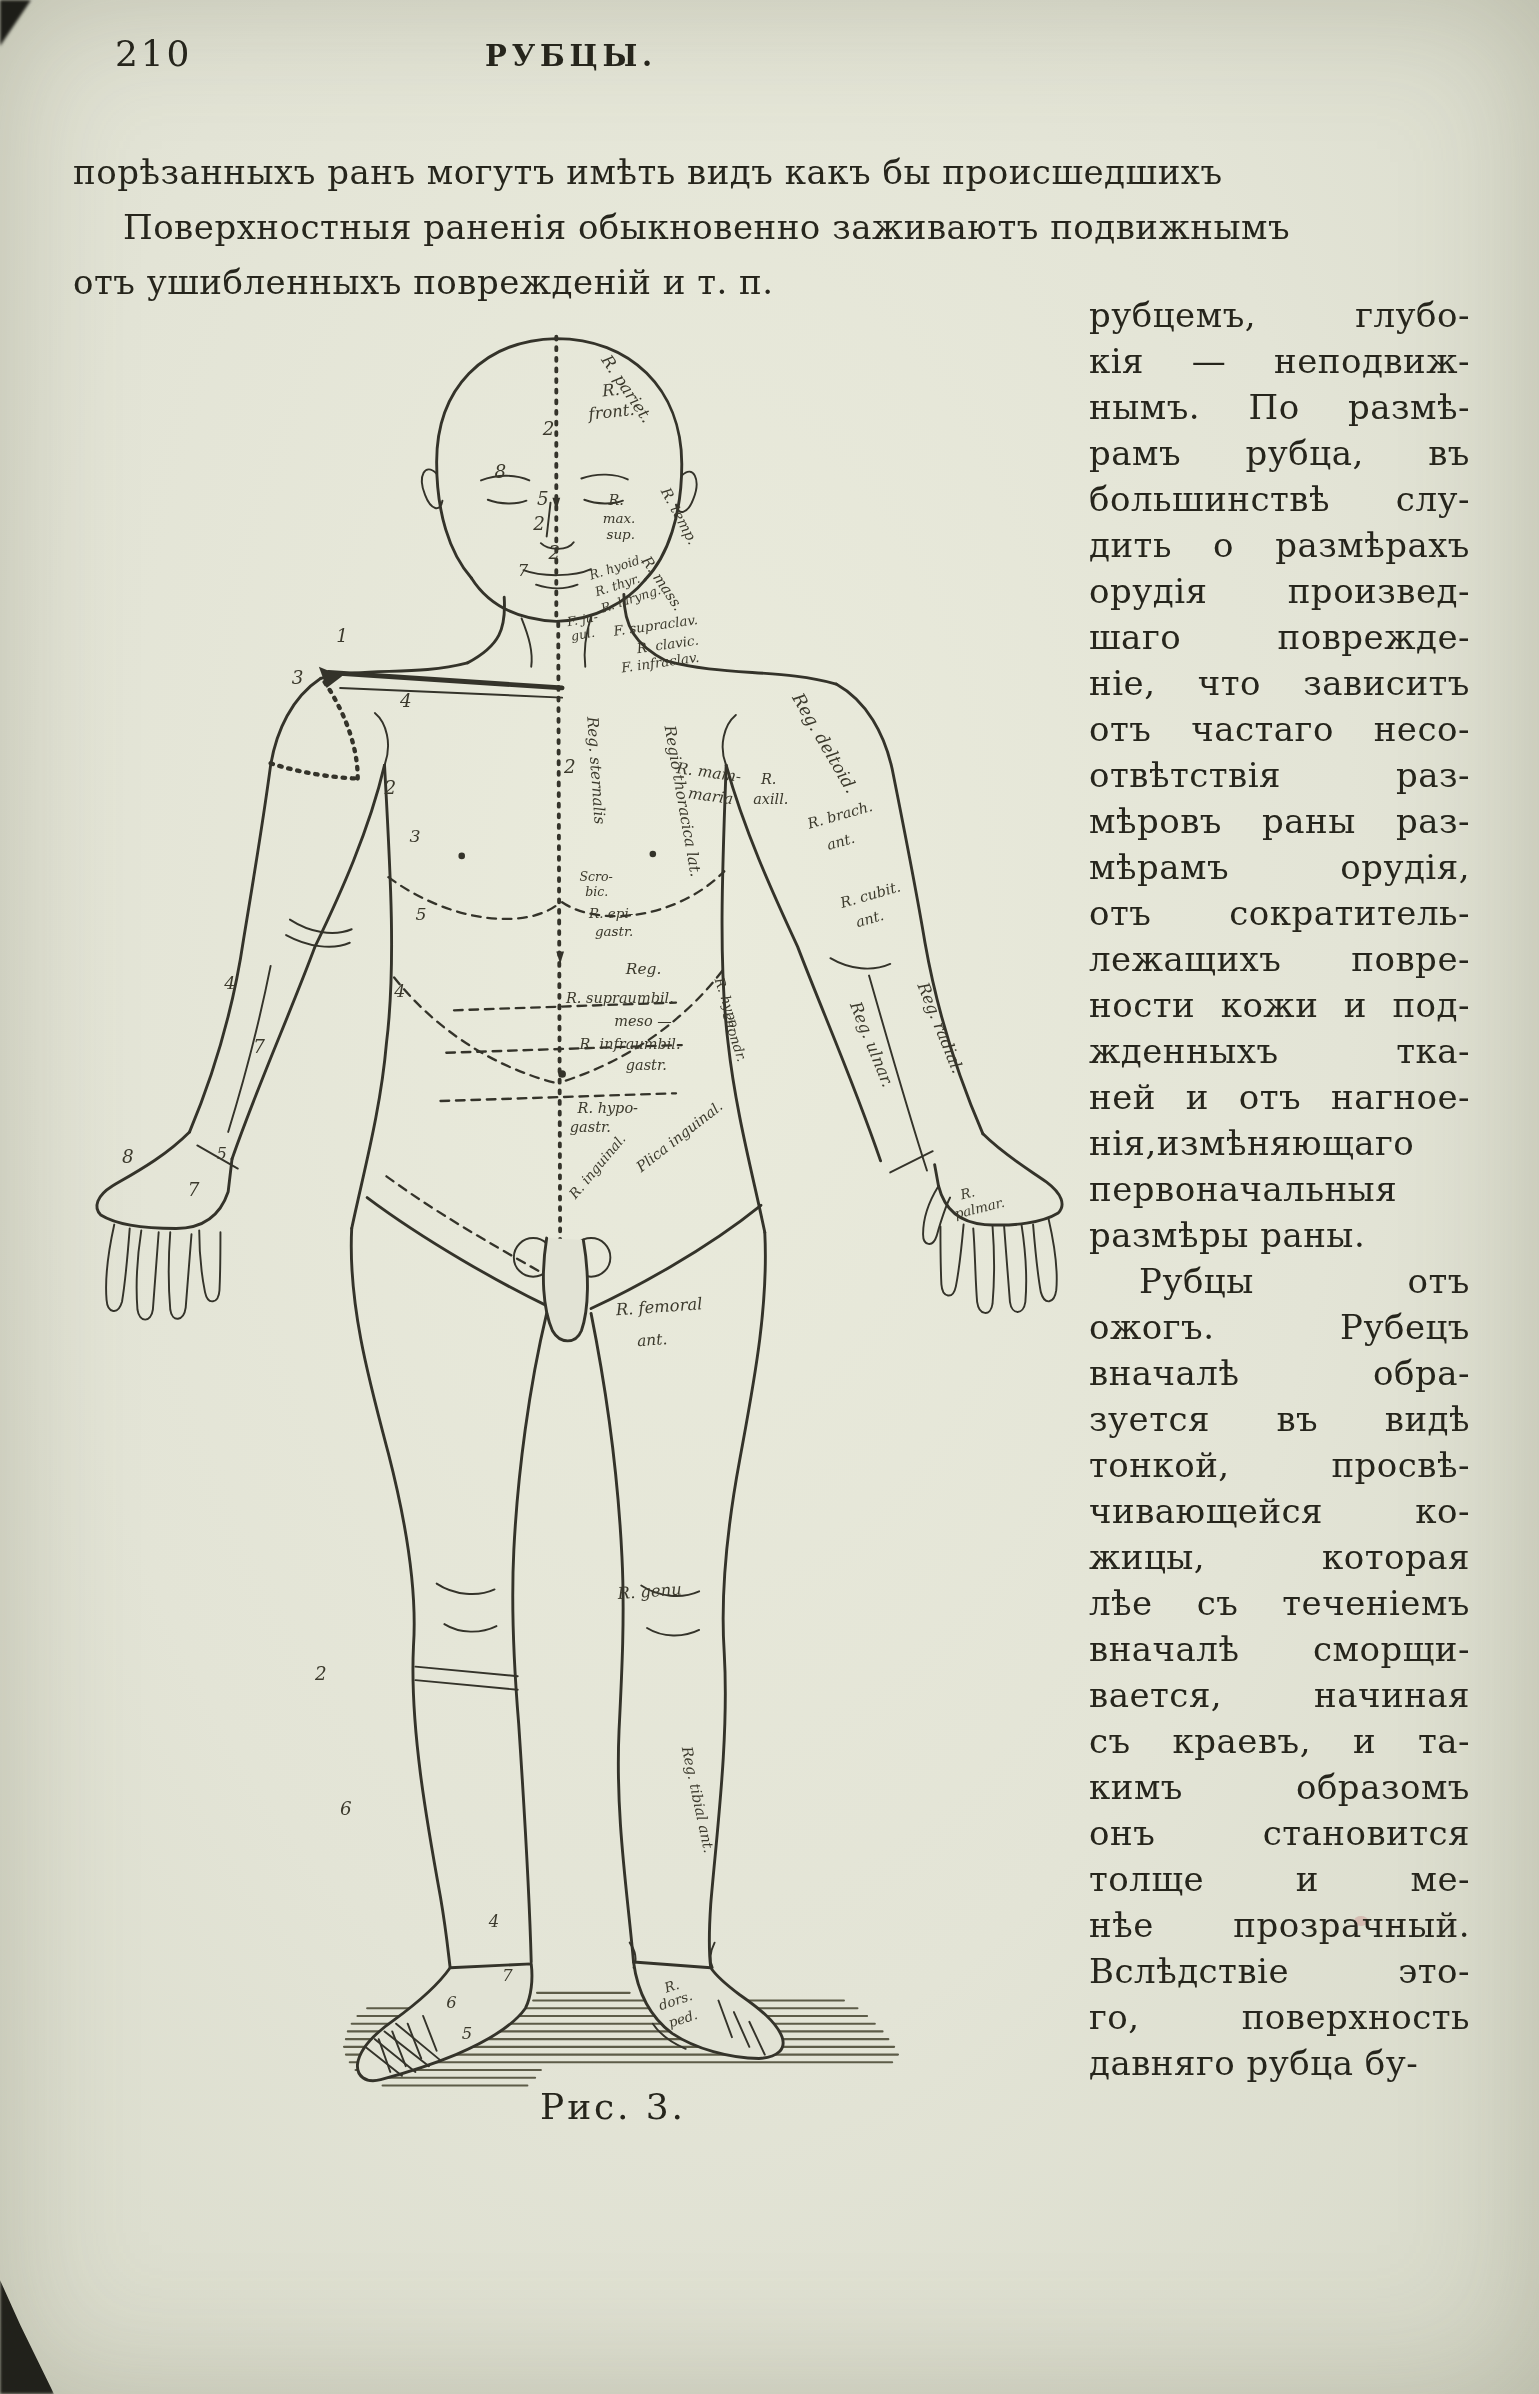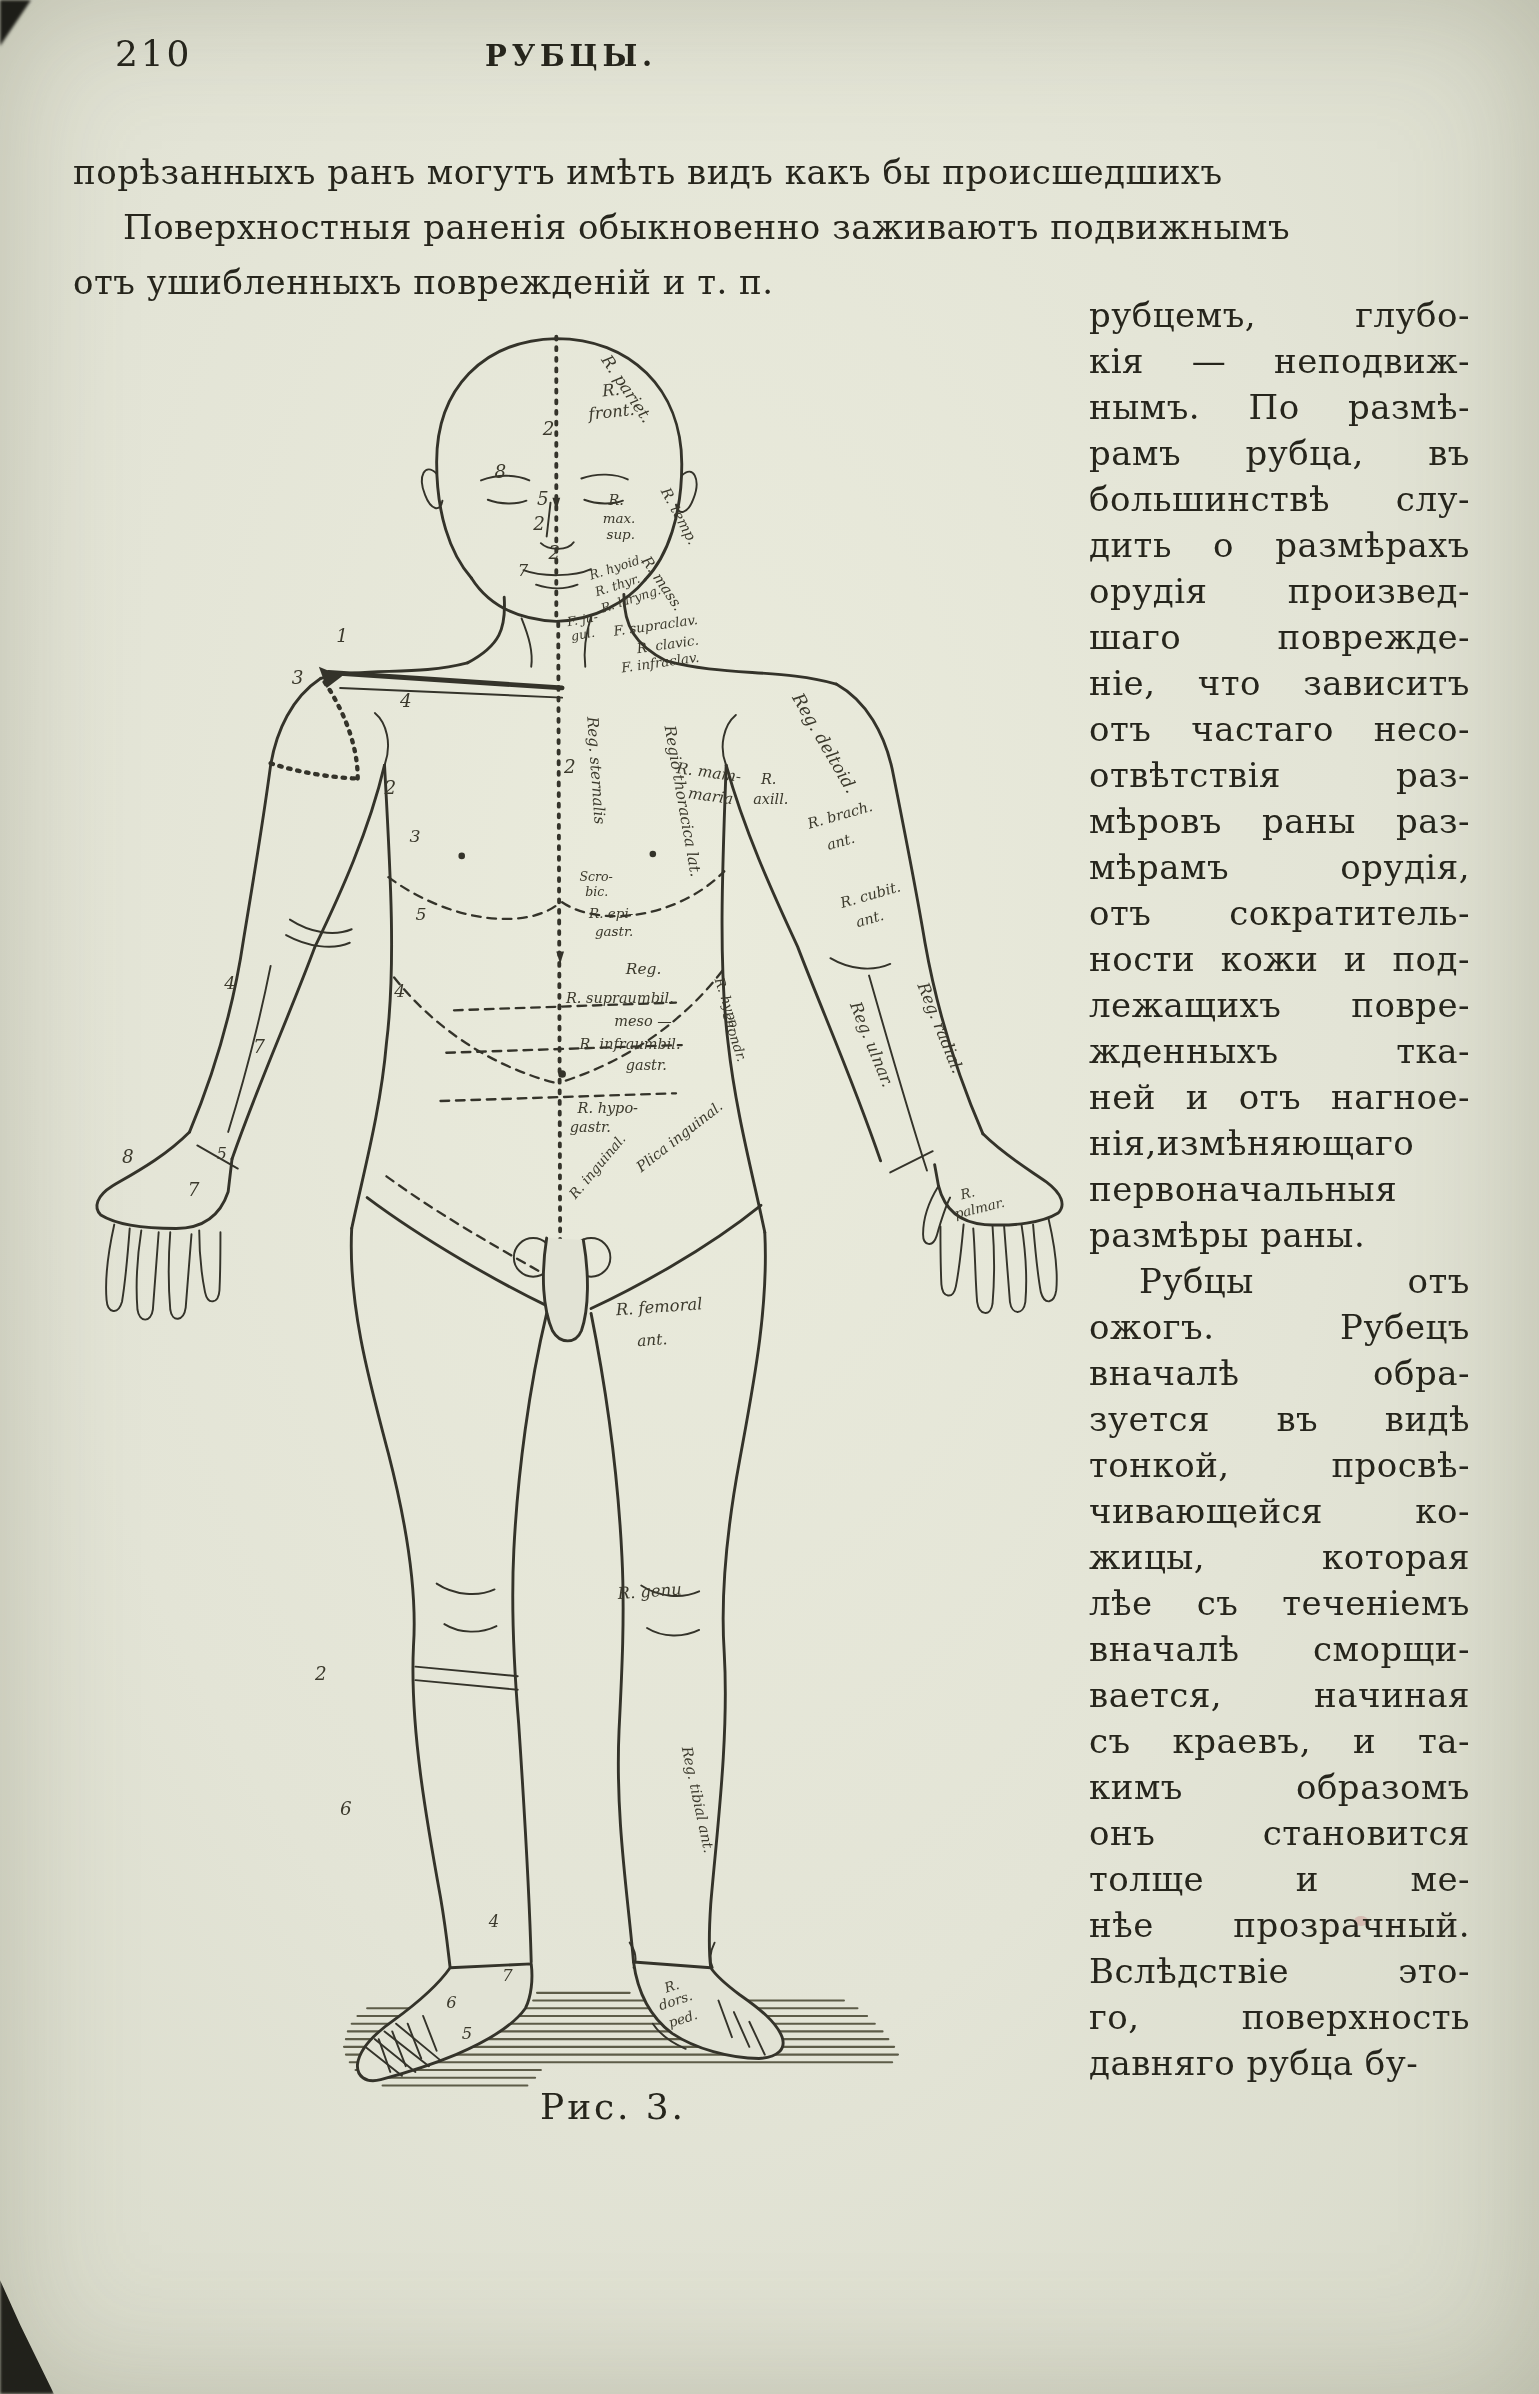--- a/index.html
+++ b/index.html
@@ -234,22 +234,22 @@
       <div class="tline">большинствѣ слу-</div>
       <div class="tline">дить о размѣрахъ</div>
       <div class="tline">орудія произвед-</div>
       <div class="tline">шаго поврежде-</div>
       <div class="tline">ніе, что зависитъ</div>
       <div class="tline">отъ частаго несо-</div>
       <div class="tline">отвѣтствія раз-</div>
       <div class="tline">мѣровъ раны раз-</div>
       <div class="tline">мѣрамъ орудія,</div>
       <div class="tline">отъ сократитель-</div>
+      <div class="tline">лежащихъ повре-</div>
       <div class="tline">ности кожи и под-</div>
-      <div class="tline">лежащихъ повре-</div>
       <div class="tline">жденныхъ тка-</div>
       <div class="tline">ней и отъ нагное-</div>
       <div class="tline">нія,измѣняющаго</div>
       <div class="tline">первоначальныя</div>
       <div class="tline nj">размѣры раны.</div>
       <div class="tline ind">Рубцы отъ</div>
       <div class="tline">ожогъ. Рубецъ</div>
       <div class="tline">вначалѣ обра-</div>
       <div class="tline">зуется въ видѣ</div>
       <div class="tline">тонкой, просвѣ-</div>

